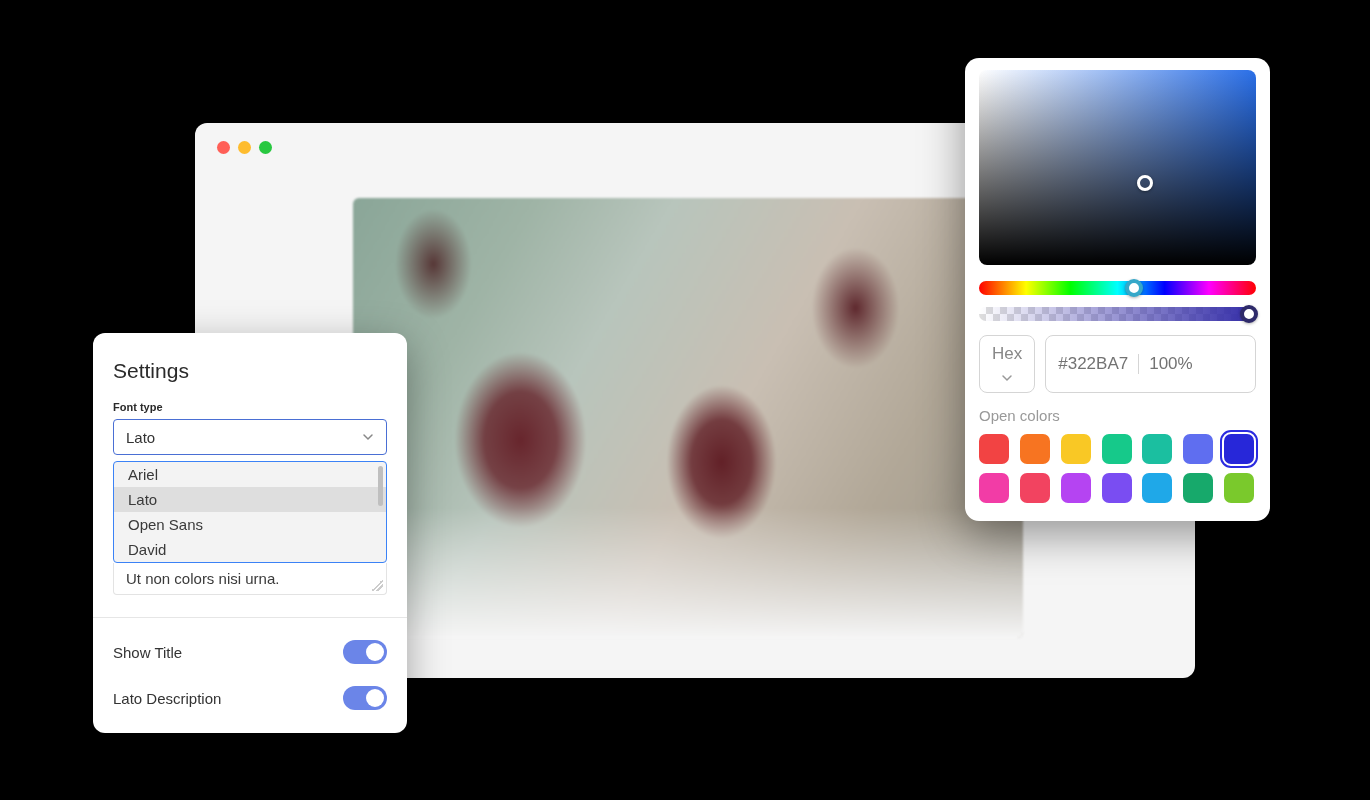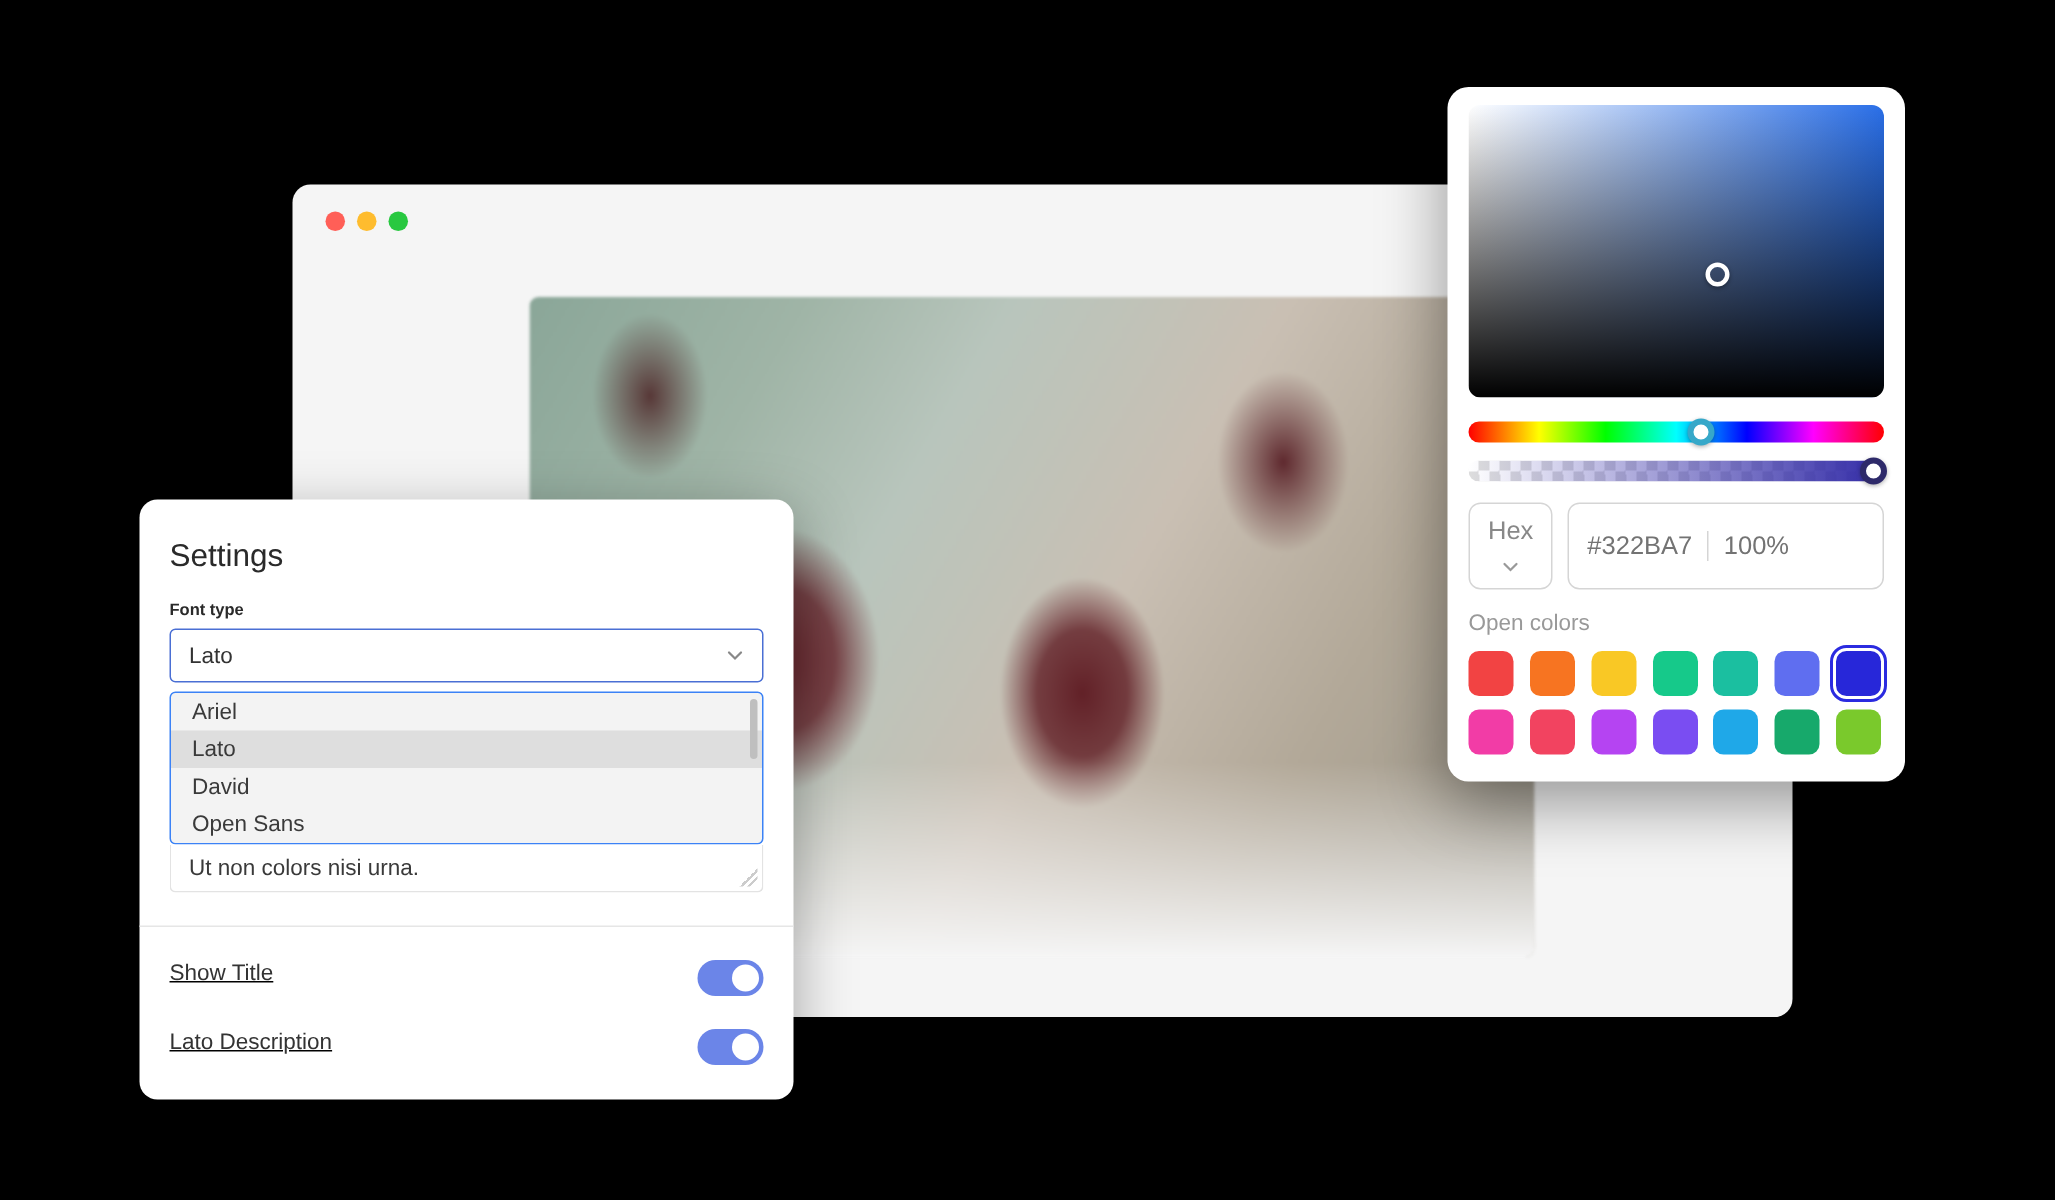--- a/index.html
+++ b/index.html
@@ -56,21 +56,21 @@
     content:"";
     position:absolute; left:0; right:0; bottom:0; height:130px;
     background: linear-gradient(to top, rgba(245,245,245,1), rgba(245,245,245,0));
   }
 
   
   .settings-panel {
     position: absolute;
     left: 93px;
     top: 333px;
-    width: 436px;
+    width: 314px;
     height: 400px;
     background: #fff;
     border-radius: 12px;
     box-shadow: 0 12px 40px rgba(0,0,0,0.35);
     padding: 26px 20px 18px 20px;
   }
   .settings-title {
     font-size: 21px;
     font-weight: 500;
     color: #2a2a2a;
@@ -137,23 +137,22 @@
     background:
       linear-gradient(135deg, transparent 0 50%, #ccc 50% 60%, transparent 60% 70%, #ccc 70% 80%, transparent 80%);
   }
 
   .divider {
     height: 1px; background: #e6e6e6;
     margin: 22px -20px 0 -20px;
   }
 
   .toggle-row {
-    display: flex; justify-content: space-between;
+    display: flex; align-items: center; justify-content: space-between;
     margin-top: 22px;
-    text-decoration: underline;
   }
   .toggle-row-label { font-size: 15px; color: #333; }
   .toggle {
     width: 44px; height: 24px; border-radius: 12px;
     background: #6b85e8; position: relative; cursor: pointer;
   }
   .toggle::after {
     content:""; position:absolute; right:3px; top:3px;
     width:18px; height:18px; border-radius:50%; background:#fff;
   }
@@ -255,22 +254,22 @@
     <span class="chevron-down">
       <svg width="12" height="12" viewBox="0 0 12 12" fill="none">
           <path d="M2 4l4 4 4-4" stroke-width="1.5" stroke-linecap="round"></path>
         </svg>
     </span>
   </div>
 
   <div class="dropdown-list">
     <div class="dropdown-option">Ariel</div>
     <div class="dropdown-option selected">Lato</div>
+    <div class="dropdown-option">Open Sans</div>
     <div class="dropdown-option">David</div>
-    <div class="dropdown-option">Open Sans</div>
     <div class="dropdown-scrollbar"></div>
   </div>
 
   <div class="textarea-box">
     <span>Ut non colors nisi urna.</span>
     <div class="resize-handle"></div>
   </div>
 
   <div class="divider"></div>
 

